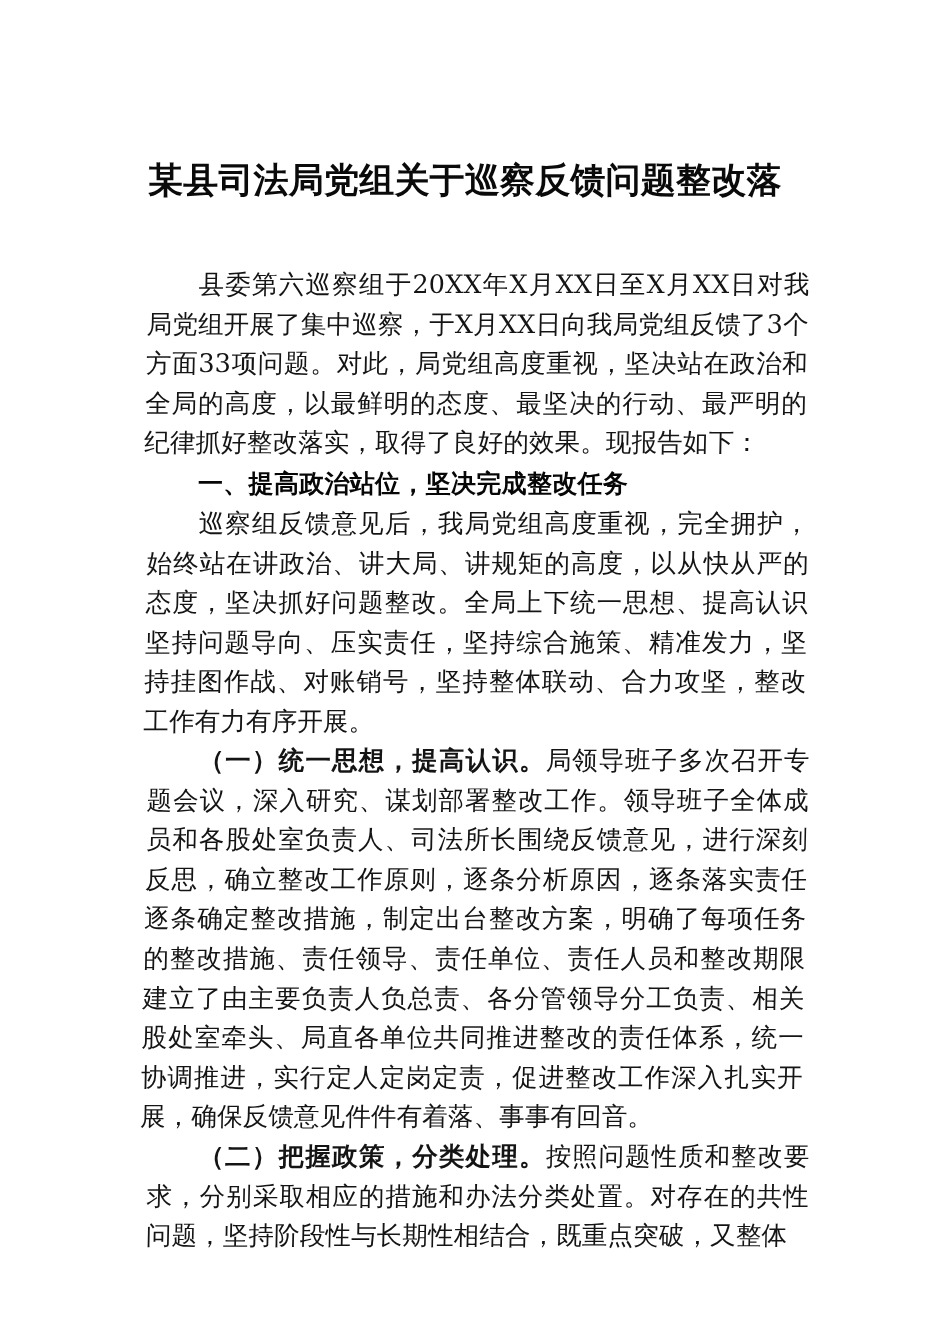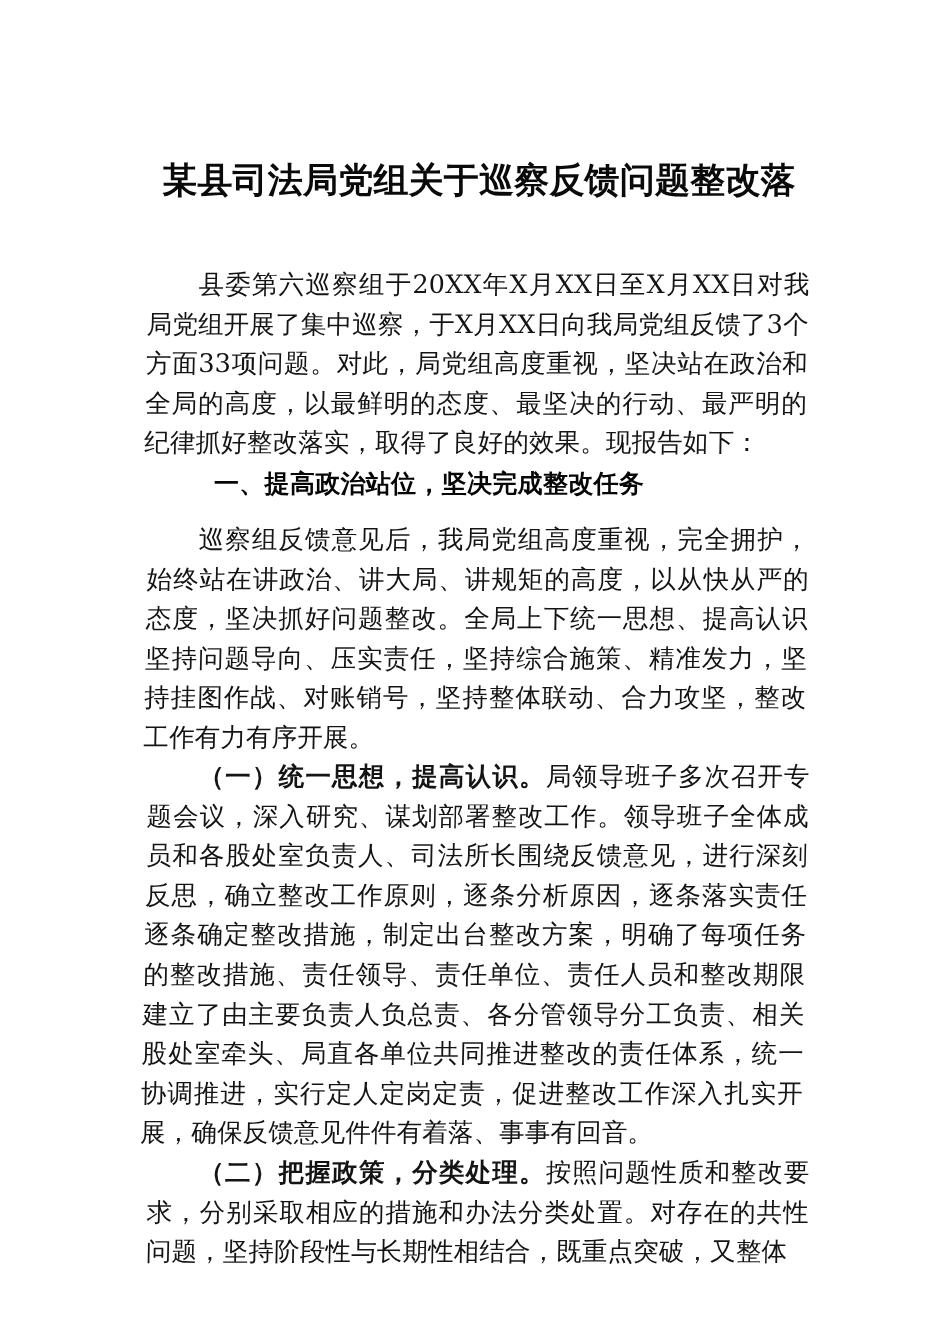--- a/index.html
+++ b/index.html
@@ -33,21 +33,21 @@
   }
 
   
   .doc-title {
     margin: 0;
     padding-top: 152px;
     font-family: "DejaVu Serif", "Liberation Serif", serif;
     font-weight: 700;
     font-size: 35px;
     line-height: 1.62;
-    text-align: center;
+    text-align: left;
     letter-spacing: 0.2px;
     color: #0a0a0a;
   }
 
   
   .para {
     margin: 0;
     font-family: "DejaVu Serif", "Liberation Serif", serif;
     font-size: 25.5px;
     line-height: 39.6px;
@@ -65,21 +65,21 @@
   }
 
   
   .lead {
     font-weight: 700;
     letter-spacing: 0.4px;
   }
 
   
   .heading-1 {
-    margin: 16px;
+    margin: 0;
     font-family: "DejaVu Sans", "Liberation Sans", sans-serif;
     font-weight: 700;
     font-size: 25px;
     line-height: 40px;
     text-indent: 2em;
     letter-spacing: 0.3px;
     color: #060606;
   }
 
   

